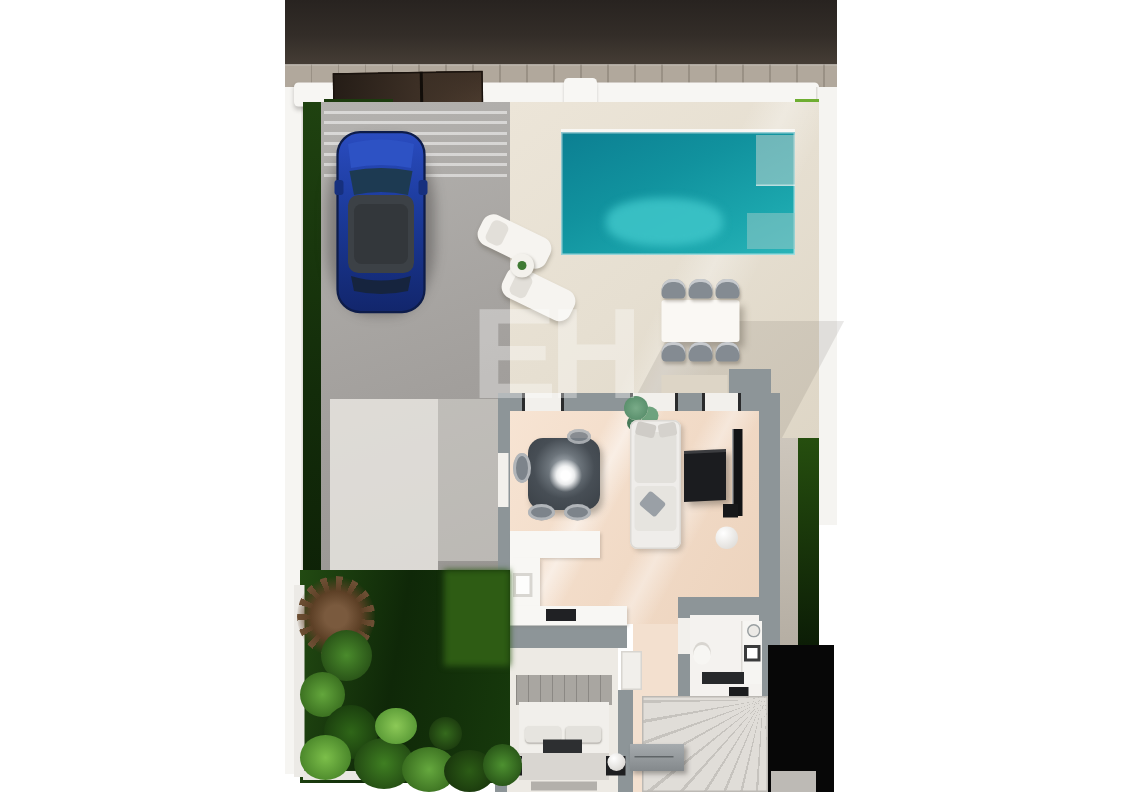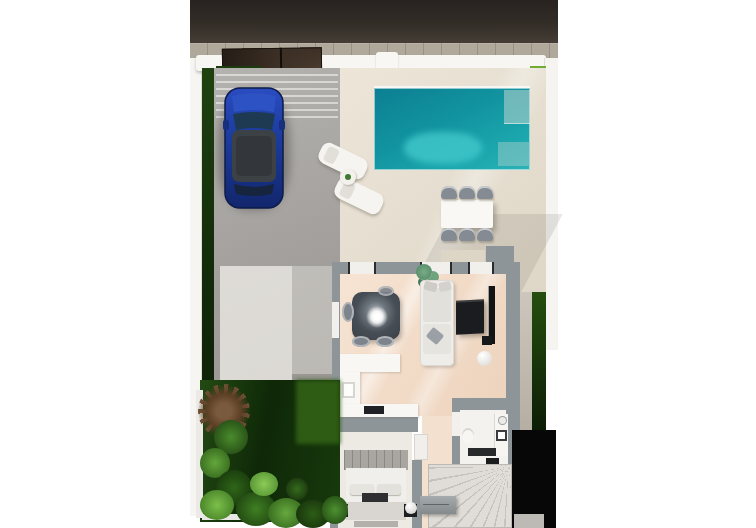--- a/index.html
+++ b/index.html
@@ -361,14 +361,15 @@
   <div class="abs bush b3"></div>
   <div class="abs bush b4"></div>
   <div class="abs bush b5"></div>
   <div class="abs bush b6"></div>
   <div class="abs bush b7"></div>
   <div class="abs bush b8"></div>
   <div class="abs bush b9"></div>
   <div class="abs bush b10"></div>
   <div class="abs bush b11"></div>
 
+  <div class="abs wm-monogram">EH</div>
 
 </div>
 
 </body></html>

